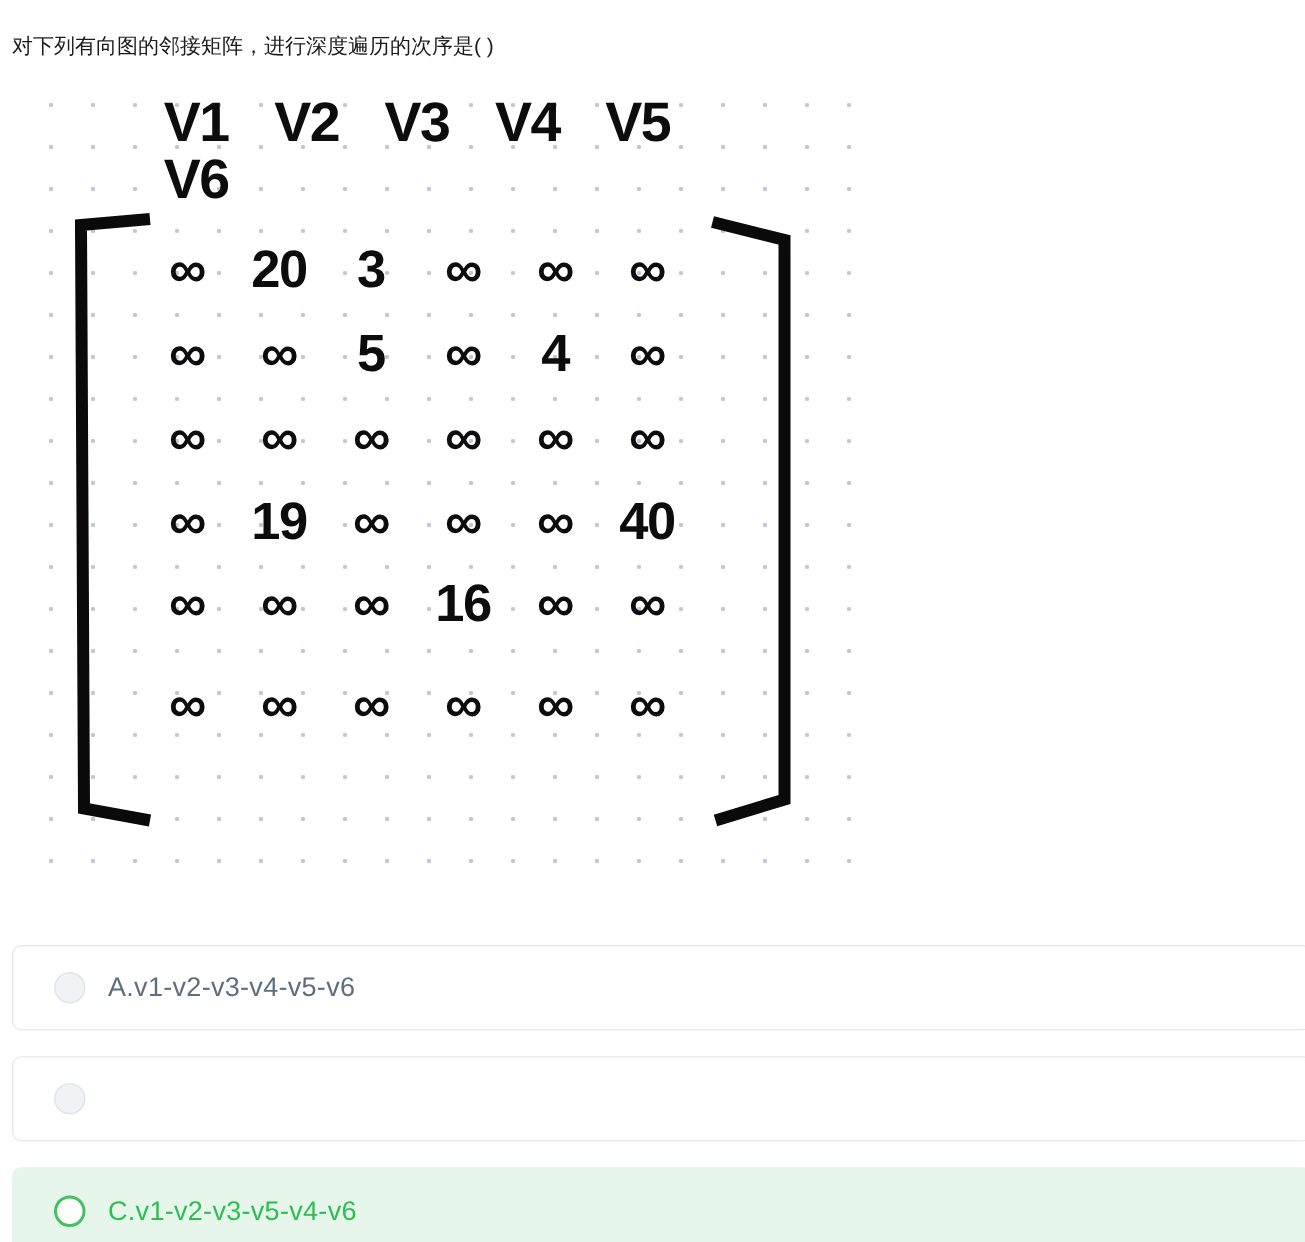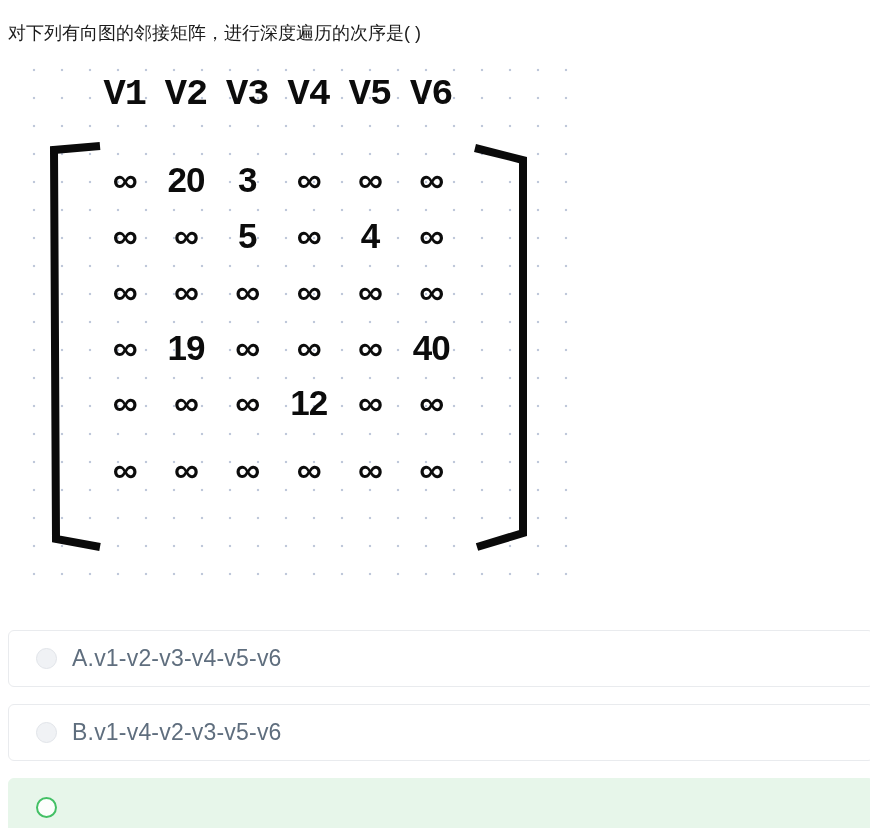--- a/index.html
+++ b/index.html
@@ -3,32 +3,32 @@
 <meta charset="utf-8">
 <style>
   html,body{margin:0;padding:0;}
   body{
     width:870px;height:828px;position:relative;overflow:hidden;
     background:#ffffff;
     font-family:"Liberation Sans","DejaVu Sans",sans-serif;
   }
   .question-title{
     position:absolute;left:8px;top:9px;
-    font-size:18px;line-height:24px;color:#1b1b1b;font-weight:500;
+    font-size:14px;line-height:24px;color:#1b1b1b;font-weight:500;
     white-space:nowrap;
   }
   
   .figure{
     position:absolute;left:14px;top:55px;width:564px;height:533px;
     background-image:radial-gradient(circle,#bfc8da 1.3px,transparent 1.6px);
     background-size:28px 28px;background-position:6px 1px;
   }
   .mx-header{
-    position:absolute;left:80px;top:20px;width:368px;height:38px;
-    display:grid;grid-template-columns:repeat(6,1fr);font-family:Liberation Mono, monospace;
+    position:absolute;left:80px;top:8px;width:368px;height:38px;
+    display:grid;grid-template-columns:repeat(5,1fr);
   }
   .mx-header span{
     text-align:center;font-size:37px;font-weight:700;color:#0c0c0c;
     letter-spacing:-1px;line-height:38px;
   }
   .mx-row{
     position:absolute;left:80px;width:368px;height:44px;
     display:grid;grid-template-columns:repeat(6,1fr);
   }
   .mx-row span{
@@ -52,21 +52,21 @@
     background:#e7f6ea;border-color:#e7f6ea;
   }
   .radio{
     width:21px;height:21px;border-radius:50%;flex:0 0 auto;
     background:#f0f2f5;border:1px solid #e1e4e9;box-sizing:border-box;
   }
   .card-c .radio{
     background:#fcfefc;border:2px solid #43c065;
   }
   .opt-label{
-    font-size:23px;color:#5f6e7e;letter-spacing:0.2px;
+    font-size:18px;color:#5f6e7e;letter-spacing:0.2px;
   }
   .card-c .opt-label{color:#2ebd52;}
 </style>
 </head>
 <body>
 
 <main>
 
   <h1 class="question-title">对下列有向图的邻接矩阵，进行深度遍历的次序是( )</h1>
 
@@ -115,41 +115,41 @@
       <span>19</span>
       <span>∞</span>
       <span>∞</span>
       <span>∞</span>
       <span>40</span>
     </div>
     <div class="mx-row row-4">
       <span>∞</span>
       <span>∞</span>
       <span>∞</span>
-      <span>12</span>
+      <span>16</span>
       <span>∞</span>
       <span>∞</span>
     </div>
     <div class="mx-row row-5">
       <span>∞</span>
       <span>∞</span>
       <span>∞</span>
       <span>∞</span>
       <span>∞</span>
       <span>∞</span>
     </div>
   </figure>
 
   <section>
     <div class="card card-a">
       <span class="radio"></span>
       <span class="opt-label">A.v1-v2-v3-v4-v5-v6</span>
     </div>
     <div class="card card-b">
       <span class="radio"></span>
-      <span class="opt-label">B.v1-v4-v2-v3-v5-v6</span>
     </div>
     <div class="card card-c">
       <span class="radio"></span>
+      <span class="opt-label">C.v1-v2-v3-v5-v4-v6</span>
     </div>
   </section>
 
 </main>
 
 </body></html>

